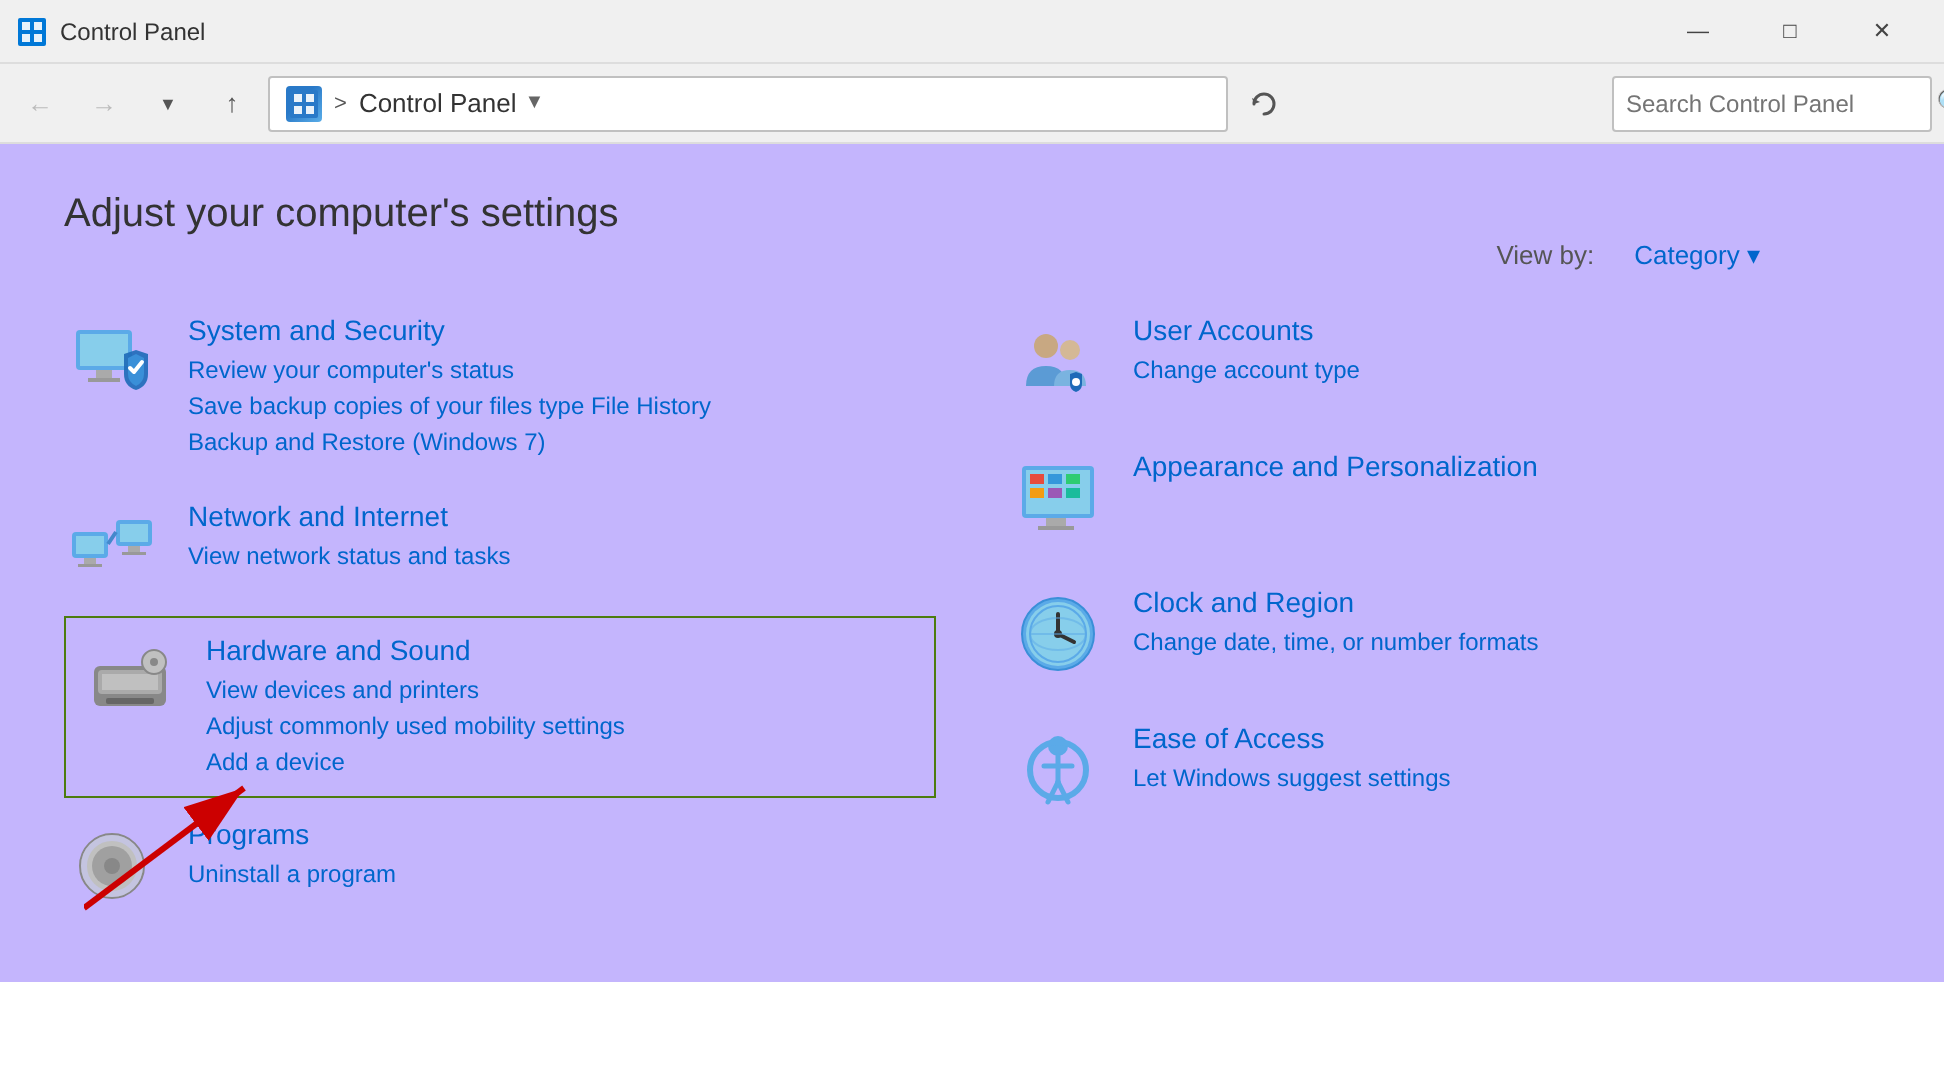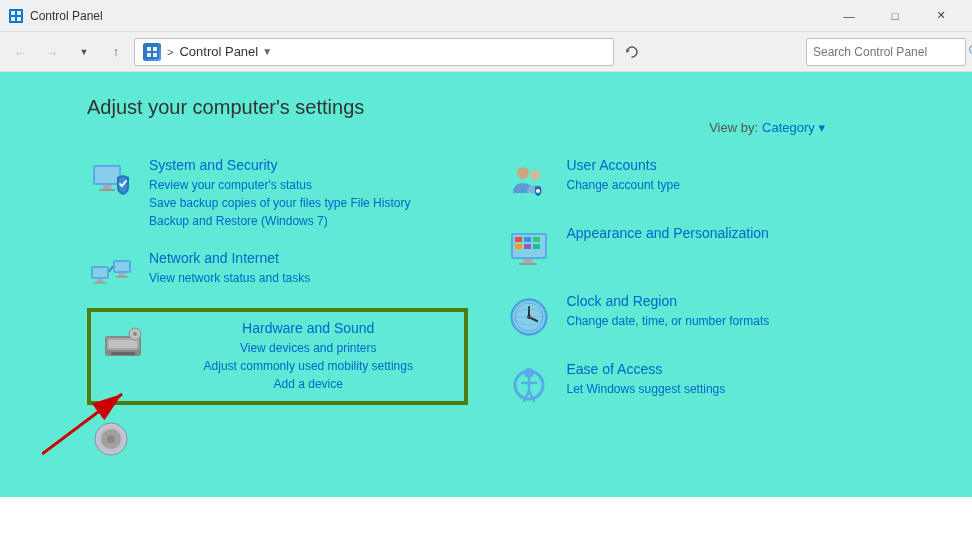--- a/index.html
+++ b/index.html
@@ -90,22 +90,22 @@
       background: transparent;
       flex: 1;
     }
     .search-icon-btn {
       color: #555; font-size: 13px;
       cursor: pointer; border: none; background: transparent;
     }
 
     
     .content {
-      padding: 24px 87px;
-      background: #5eead4;
+      padding: 24px 32px;
+      background: #c4b5fd;
     }
     .page-title {
       font-size: 20px;
       font-weight: 300;
       color: #333;
       margin-bottom: 28px;
     }
     .categories-grid {
       display: grid;
       grid-template-columns: 1fr 1fr;
@@ -142,30 +142,29 @@
       line-height: 1.5;
     }
 
     
     .view-by {
       position: absolute;
       top: 24px;
       right: 60px;
       font-size: 13px;
       color: #555;
-      display: flex; align-items: center; gap: 4px;
+      display: flex; align-items: center; gap: 20px;
     }
     .view-by-label { color: #555; }
     .view-by-value { color: #0066cc; cursor: pointer; }
 
     
     .highlighted {
-      border: 4px solid #4d7c0f;
+      border: 1px solid #4d7c0f;
       border-radius: 0;
-      text-align: center;
     }
 
     
     .red-arrow {
       position: absolute;
       left: 42px;
       top: 312px;
       pointer-events: none;
     }
 
@@ -341,20 +340,24 @@
         <div class="category-item">
           <div class="category-icon icon-programs">
             <svg width="44" height="44" viewBox="0 0 44 44">
 
               <circle cx="22" cy="22" r="16" fill="#c0c0c0" stroke="#888" stroke-width="1"></circle>
               <circle cx="22" cy="22" r="10" fill="#a0a0a0"></circle>
               <circle cx="22" cy="22" r="4" fill="#888"></circle>
               <ellipse cx="22" cy="22" rx="14" ry="14" fill="none" stroke="rgba(200,200,255,0.5)" stroke-width="3"></ellipse>
             </svg>
           </div>
+          <div class="category-text">
+            <div class="category-title">Programs</div>
+            <a class="category-link">Uninstall a program</a>
+          </div>
         </div>
 
       </div>
 
       <div>
 
         <div class="category-item">
           <div class="category-icon icon-user-accounts">
             <svg width="44" height="44" viewBox="0 0 44 44">
 

